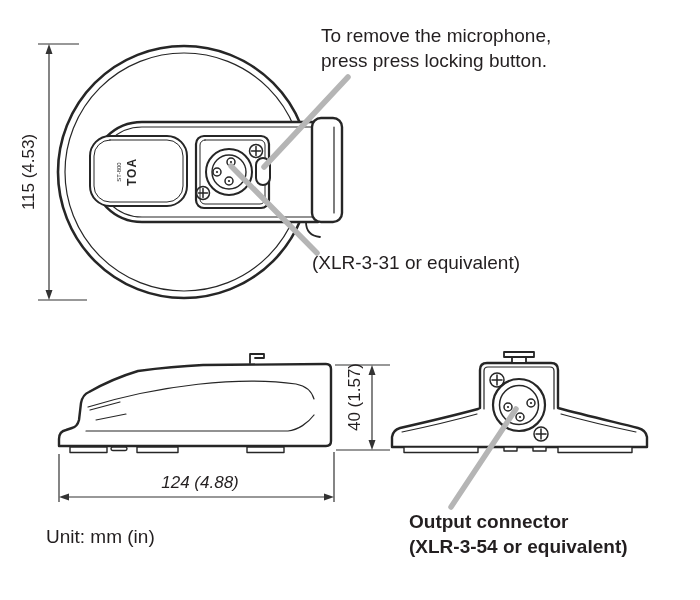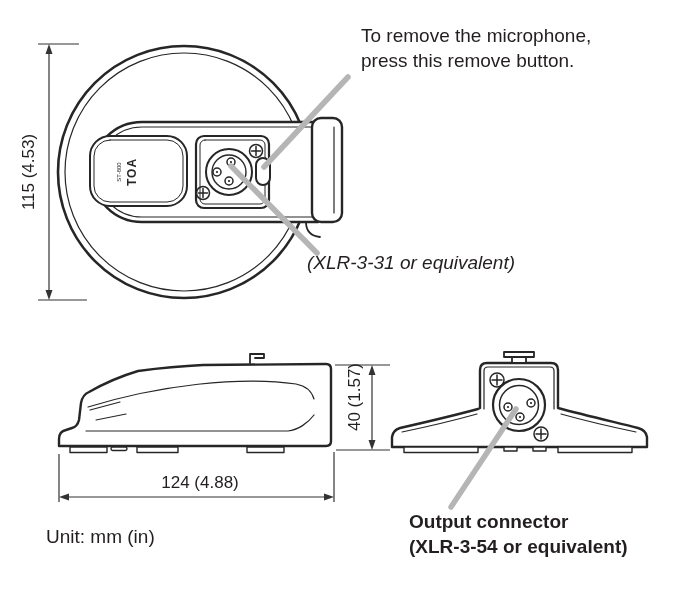--- a/index.html
+++ b/index.html
@@ -5,21 +5,21 @@
   html,body{margin:0;padding:0;background:#fff;}
   #stage{
     position:relative;width:700px;height:600px;background:#ffffff;overflow:hidden;
     font-family:"Liberation Sans",sans-serif;color:#231f20;
   }
   #artwork{position:absolute;left:0;top:0;}
   .label{position:absolute;font-size:19px;line-height:25px;white-space:nowrap;color:#231f20;}
   .dim-label{position:absolute;font-size:17px;white-space:nowrap;color:#231f20;}
   .center-anchor{transform:translate(-50%,-50%);}
   .rot-anchor{transform:translate(-50%,-50%) rotate(-90deg);}
-  .indent{font-style:italic;}
+  .indent{margin-left:5px;}
 </style>
 </head>
 <body>
 
 <div id="stage">
 
   <svg id="artwork" width="700" height="600" viewBox="0 0 700 600">
 
     <g fill="none" stroke="#262626" stroke-linecap="round" stroke-linejoin="round">
 
@@ -146,32 +146,32 @@
       <rect x="558" y="447" width="74" height="5.5" stroke-width="1.4" fill="#ffffff"></rect>
     </g>
 
     <g stroke="#b5b5b5" stroke-width="5.5" stroke-linecap="round" fill="none">
       <line x1="348" y1="77" x2="264" y2="167"></line>
       <line x1="231" y1="166" x2="317" y2="253"></line>
       <line x1="516" y1="409" x2="451" y2="507"></line>
     </g>
   </svg>
 
-  <div class="label" style="left:321px;top:23px;margin-left:40px;">
+  <div class="label" style="left:321px;top:23px;">
     <div>To remove the microphone,</div>
-    <div>press this remove button.</div>
+    <div>press press locking button.</div>
   </div>
 
   <div class="dim-label rot-anchor" style="left:29px;top:172px;">115 (4.53)</div>
 
   <div class="label" style="left:307px;top:250px;">
     <div class="indent">(XLR-3-31 or equivalent)</div>
   </div>
 
-  <div class="dim-label center-anchor" style="left:200px;top:483px;">124 (4.88)</div>
+  <div class="dim-label center-anchor" style="left:200px;top:483px;font-style:italic;">124 (4.88)</div>
 
   <div class="dim-label rot-anchor" style="left:355px;top:397px;">40 (1.57)</div>
 
   <div class="label" style="left:46px;top:524px;">Unit: mm (in)</div>
 
   <div class="label" style="left:409px;top:509px;font-weight:bold;">
     <div>Output connector</div>
     <div>(XLR-3-54 or equivalent)</div>
   </div>
 

